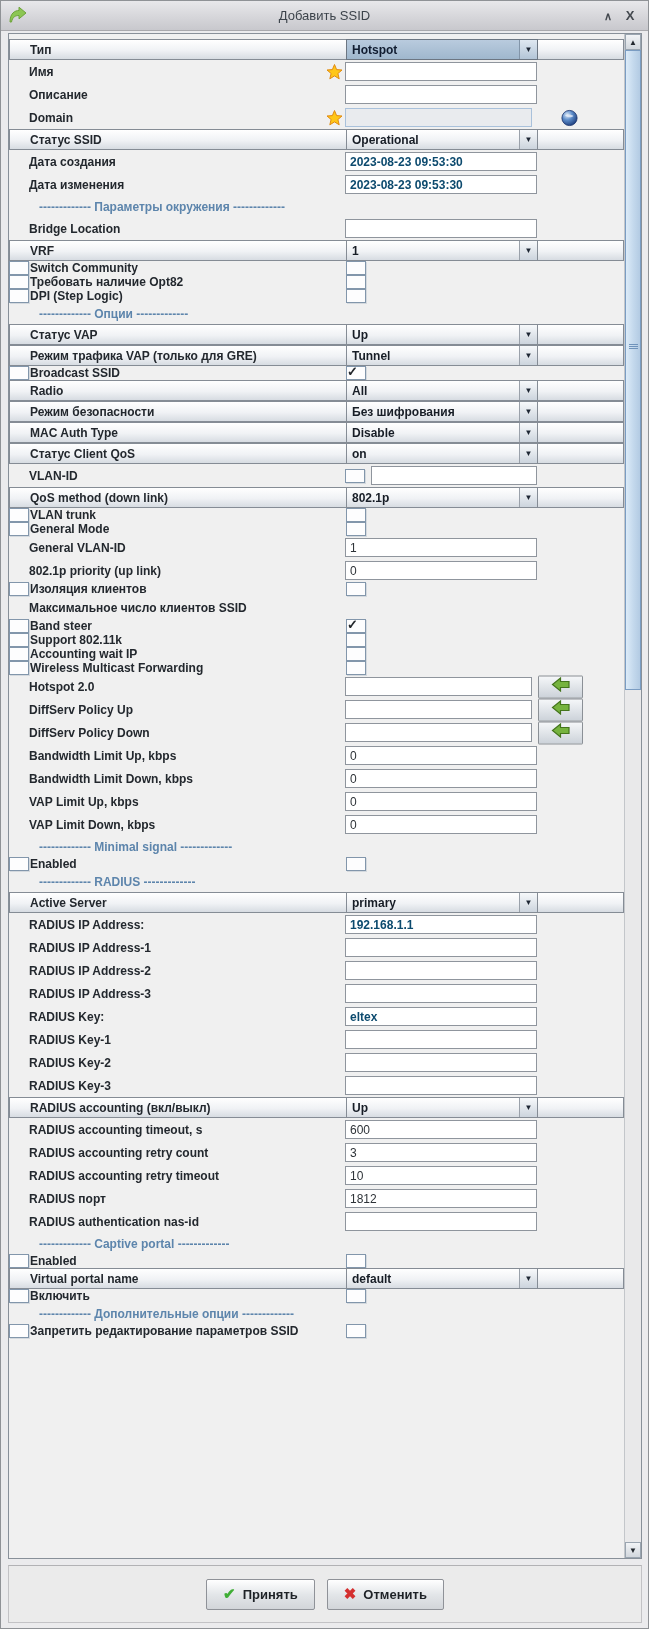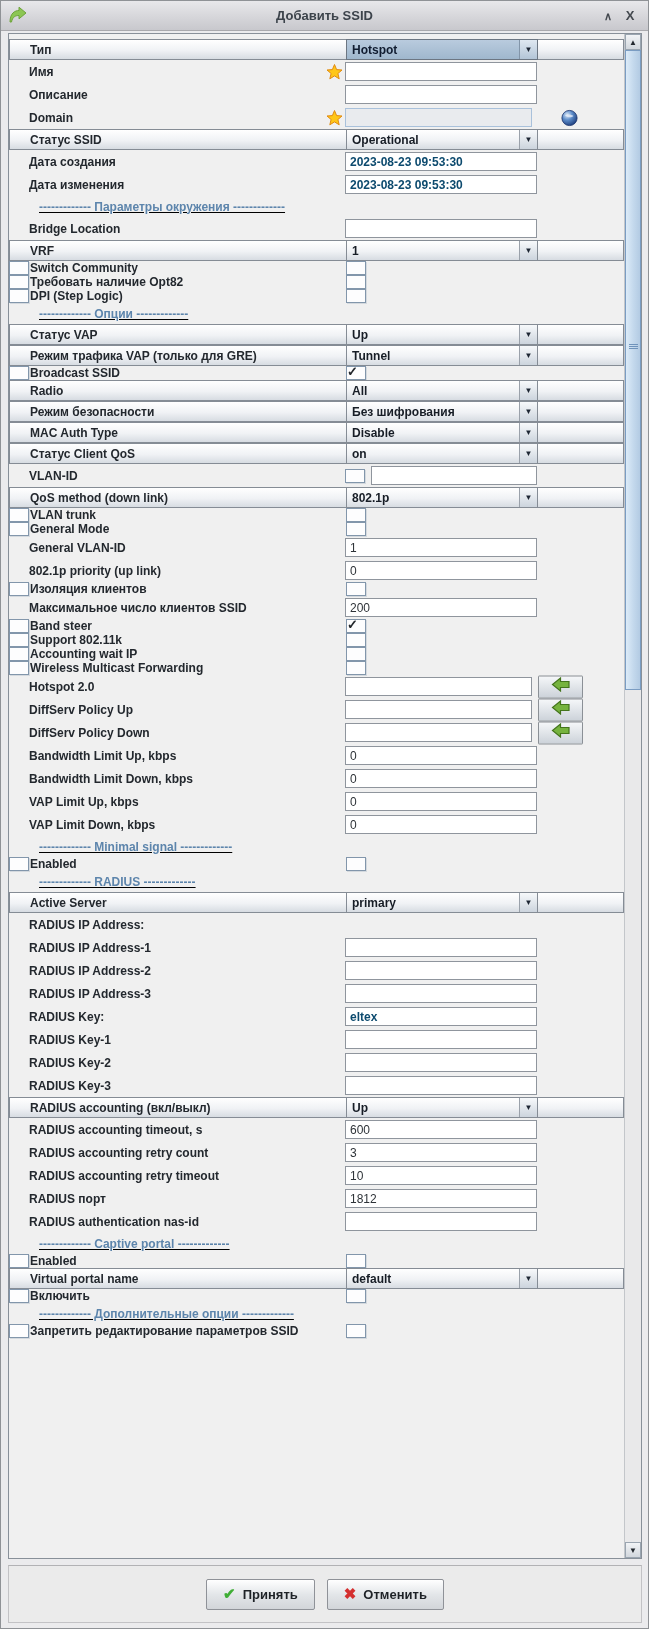--- a/index.html
+++ b/index.html
@@ -10,36 +10,36 @@
   }
   
   .titlebar{
     position:absolute;left:0;top:0;width:100%;height:30px;
     background:linear-gradient(#e8e8eb,#d6d6da 55%,#c8c8cd);
     border-bottom:1px solid #a9a9ad;
   }
   .title-icon{position:absolute;left:6px;top:4px;width:22px;height:22px;}
   .title-text{
     position:absolute;left:0;right:0;top:0;height:30px;line-height:30px;
-    text-align:center;font-size:13px;font-weight:700;color:#3c434b;
+    text-align:center;font-size:13px;font-weight:400;color:#3c434b;
   }
   .tb-btn{
     position:absolute;top:0;height:30px;line-height:30px;width:20px;text-align:center;
     font-size:13px;font-weight:700;color:#44494f;cursor:default;
   }
   .tb-btn.collapse{right:30px;font-size:11px;}
   .tb-btn.close{right:8px;}
   
   .scrollpane{
     position:absolute;left:7px;top:32px;width:634px;height:1526px;
     border:1px solid #889099;background:#f0f0f0;
   }
   .form{position:absolute;left:0;top:0;width:615px;padding-top:5px;}
   .row{position:relative;height:23px;}
-  .row.section{height:21px;display:flex;align-items:center;text-decoration:underline;}
+  .row.section{height:21px;display:flex;align-items:center;}
   .row.section.with-help{height:28px;}
   .label{
     position:absolute;left:20px;top:50%;transform:translateY(-50%);
     font-size:12px;font-weight:700;color:#23282e;white-space:nowrap;
   }
   .field{
     position:absolute;left:336px;top:0;width:192px;height:100%;
     display:flex;align-items:center;
   }
   .section-text{
@@ -369,25 +369,20 @@
           </div>
         </div>
         <div class="row checkbox">
           <span class="label">Изоляция клиентов</span>
           <div class="field">
             <div class="checkbox"></div>
           </div>
         </div>
         <div class="row input">
           <span class="label">Максимальное число клиентов SSID</span>
-          <div class="field">
-            <div class="textbox">
-              <span class="val">200</span>
-            </div>
-          </div>
         </div>
         <div class="row checkbox">
           <span class="label">Band steer</span>
           <div class="field">
             <div class="checkbox">
               <span class="check">✓</span>
             </div>
           </div>
         </div>
         <div class="row checkbox">
@@ -495,20 +490,25 @@
           <span class="label">Active Server</span>
           <div class="field">
             <div class="combo">
               <span class="combo-text">primary</span>
               <span class="combo-arrow">▼</span>
             </div>
           </div>
         </div>
         <div class="row input">
           <span class="label">RADIUS IP Address:</span>
+          <div class="field">
+            <div class="textbox">
+              <span class="val bold">192.168.1.1</span>
+            </div>
+          </div>
         </div>
         <div class="row input">
           <span class="label">RADIUS IP Address-1</span>
           <div class="field">
             <div class="textbox">
               <span class="val"></span>
             </div>
           </div>
         </div>
         <div class="row input">

